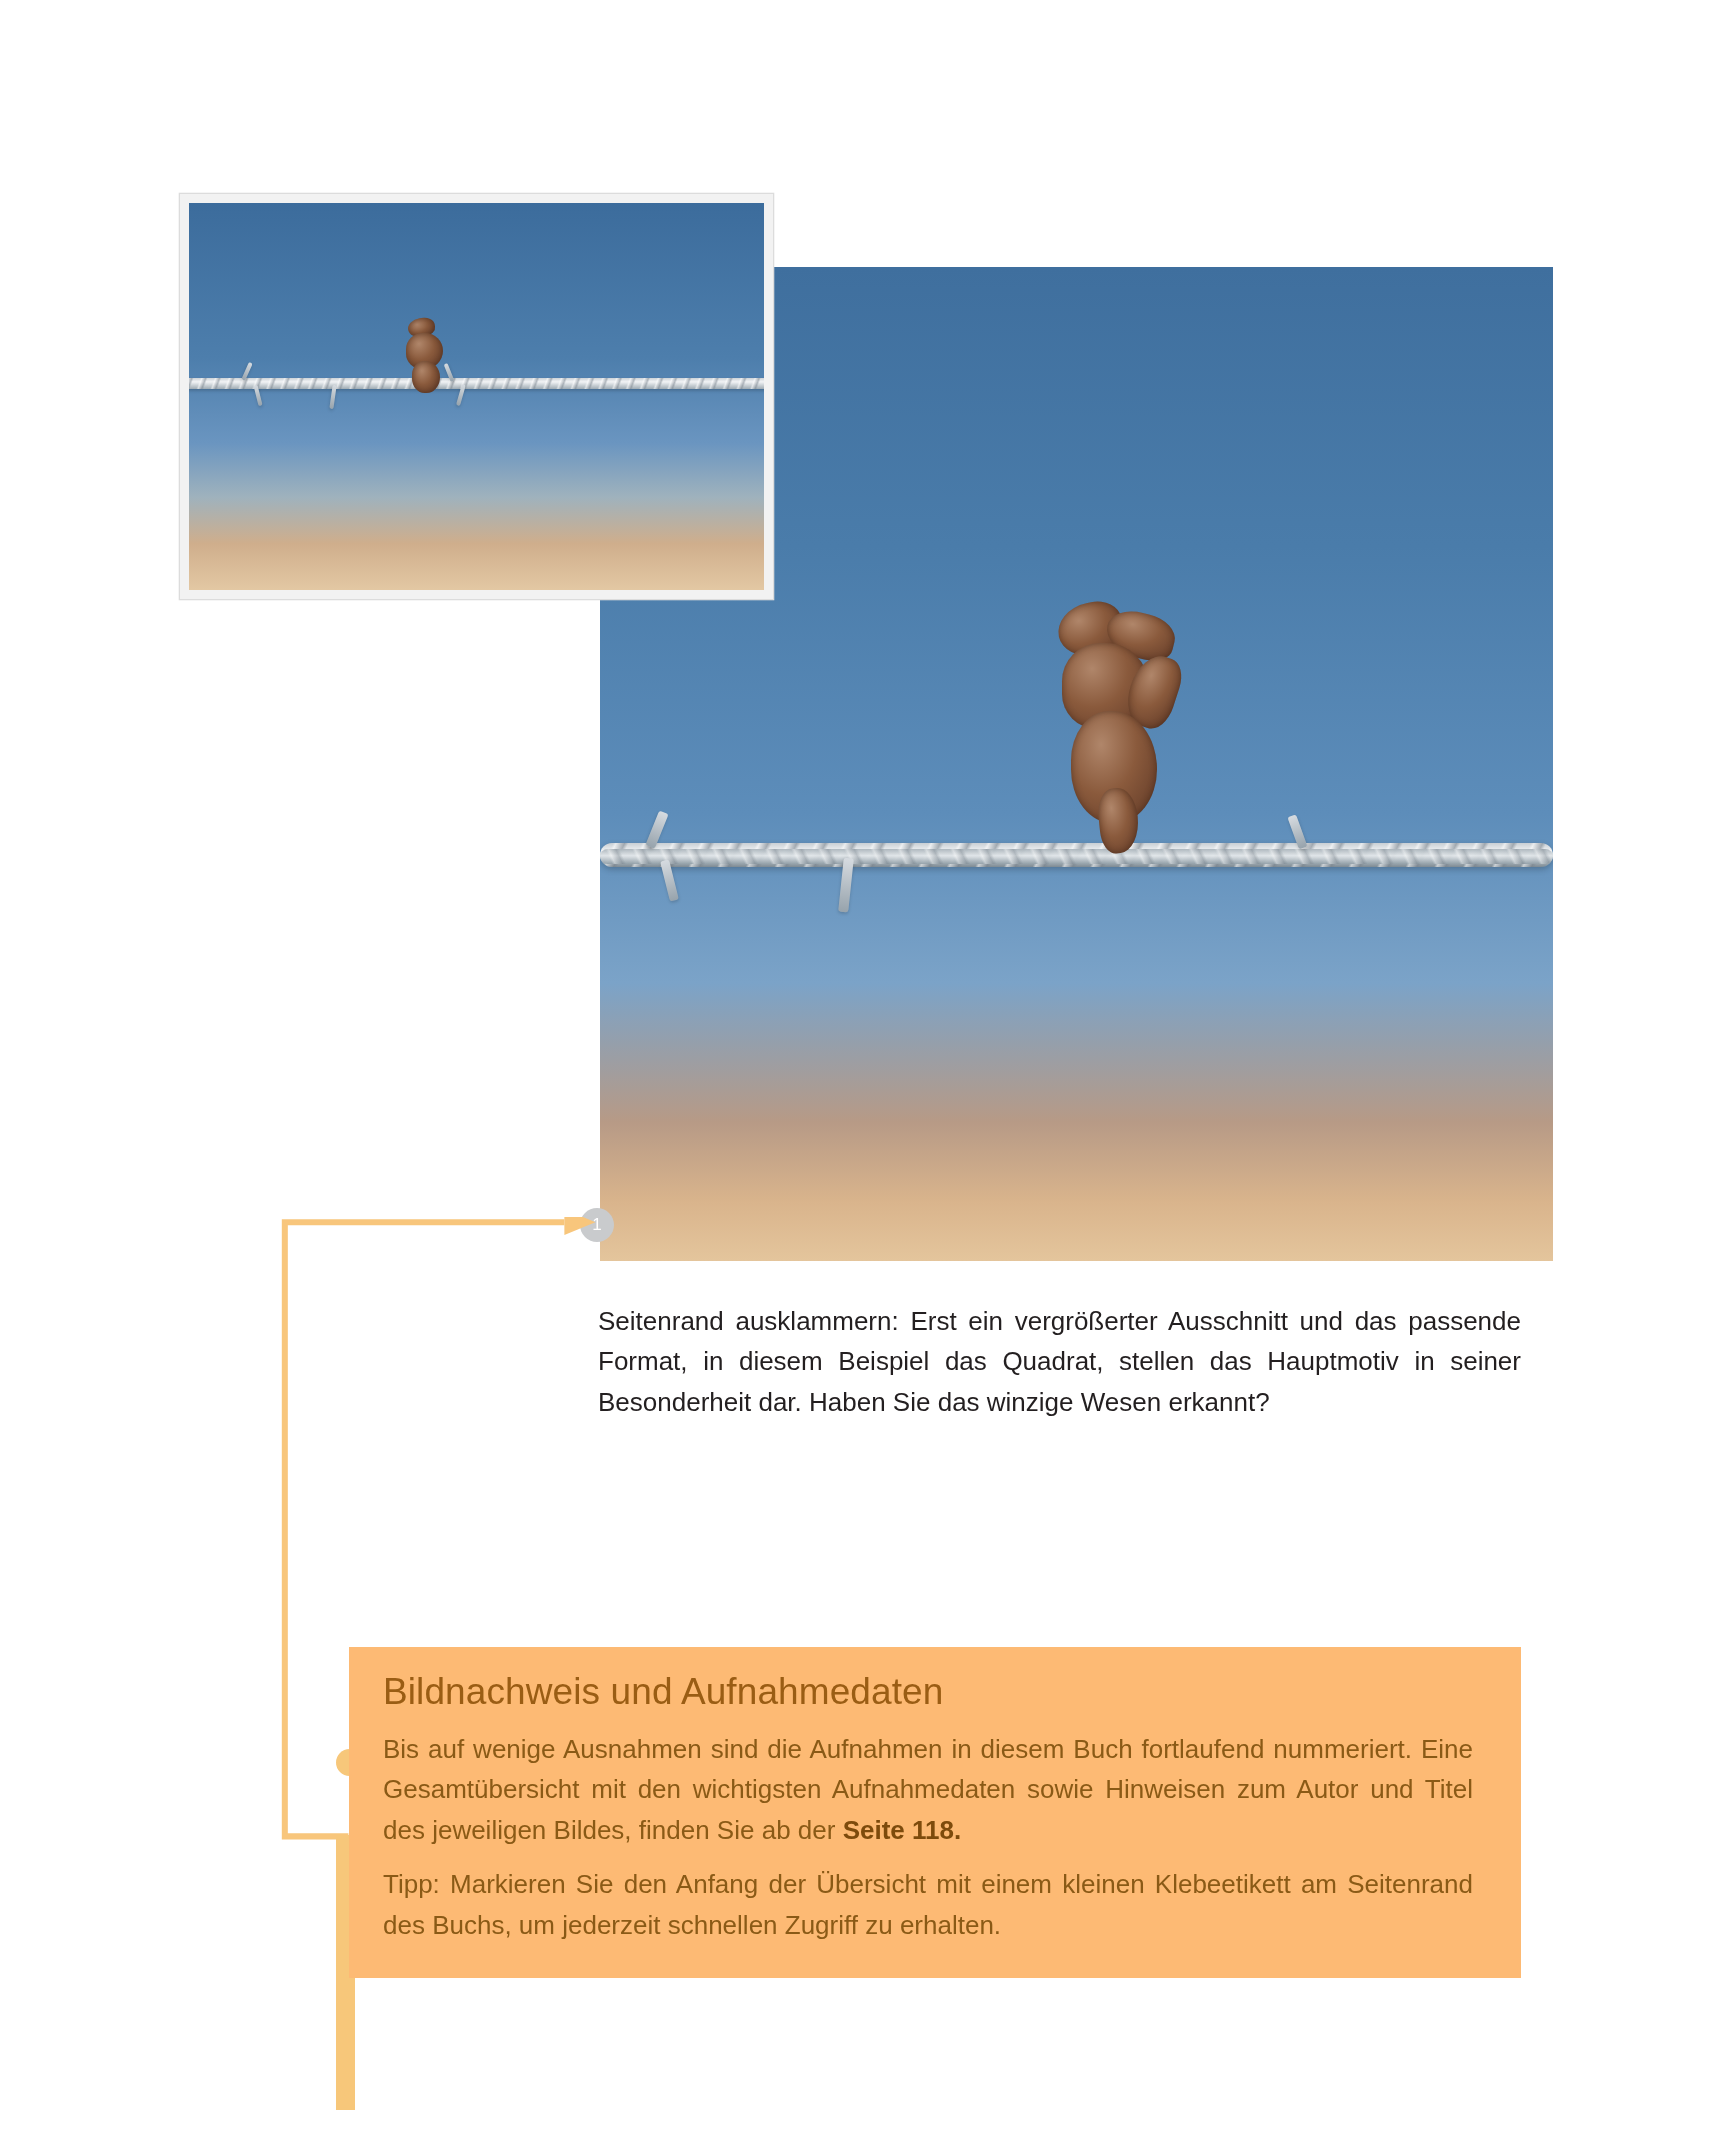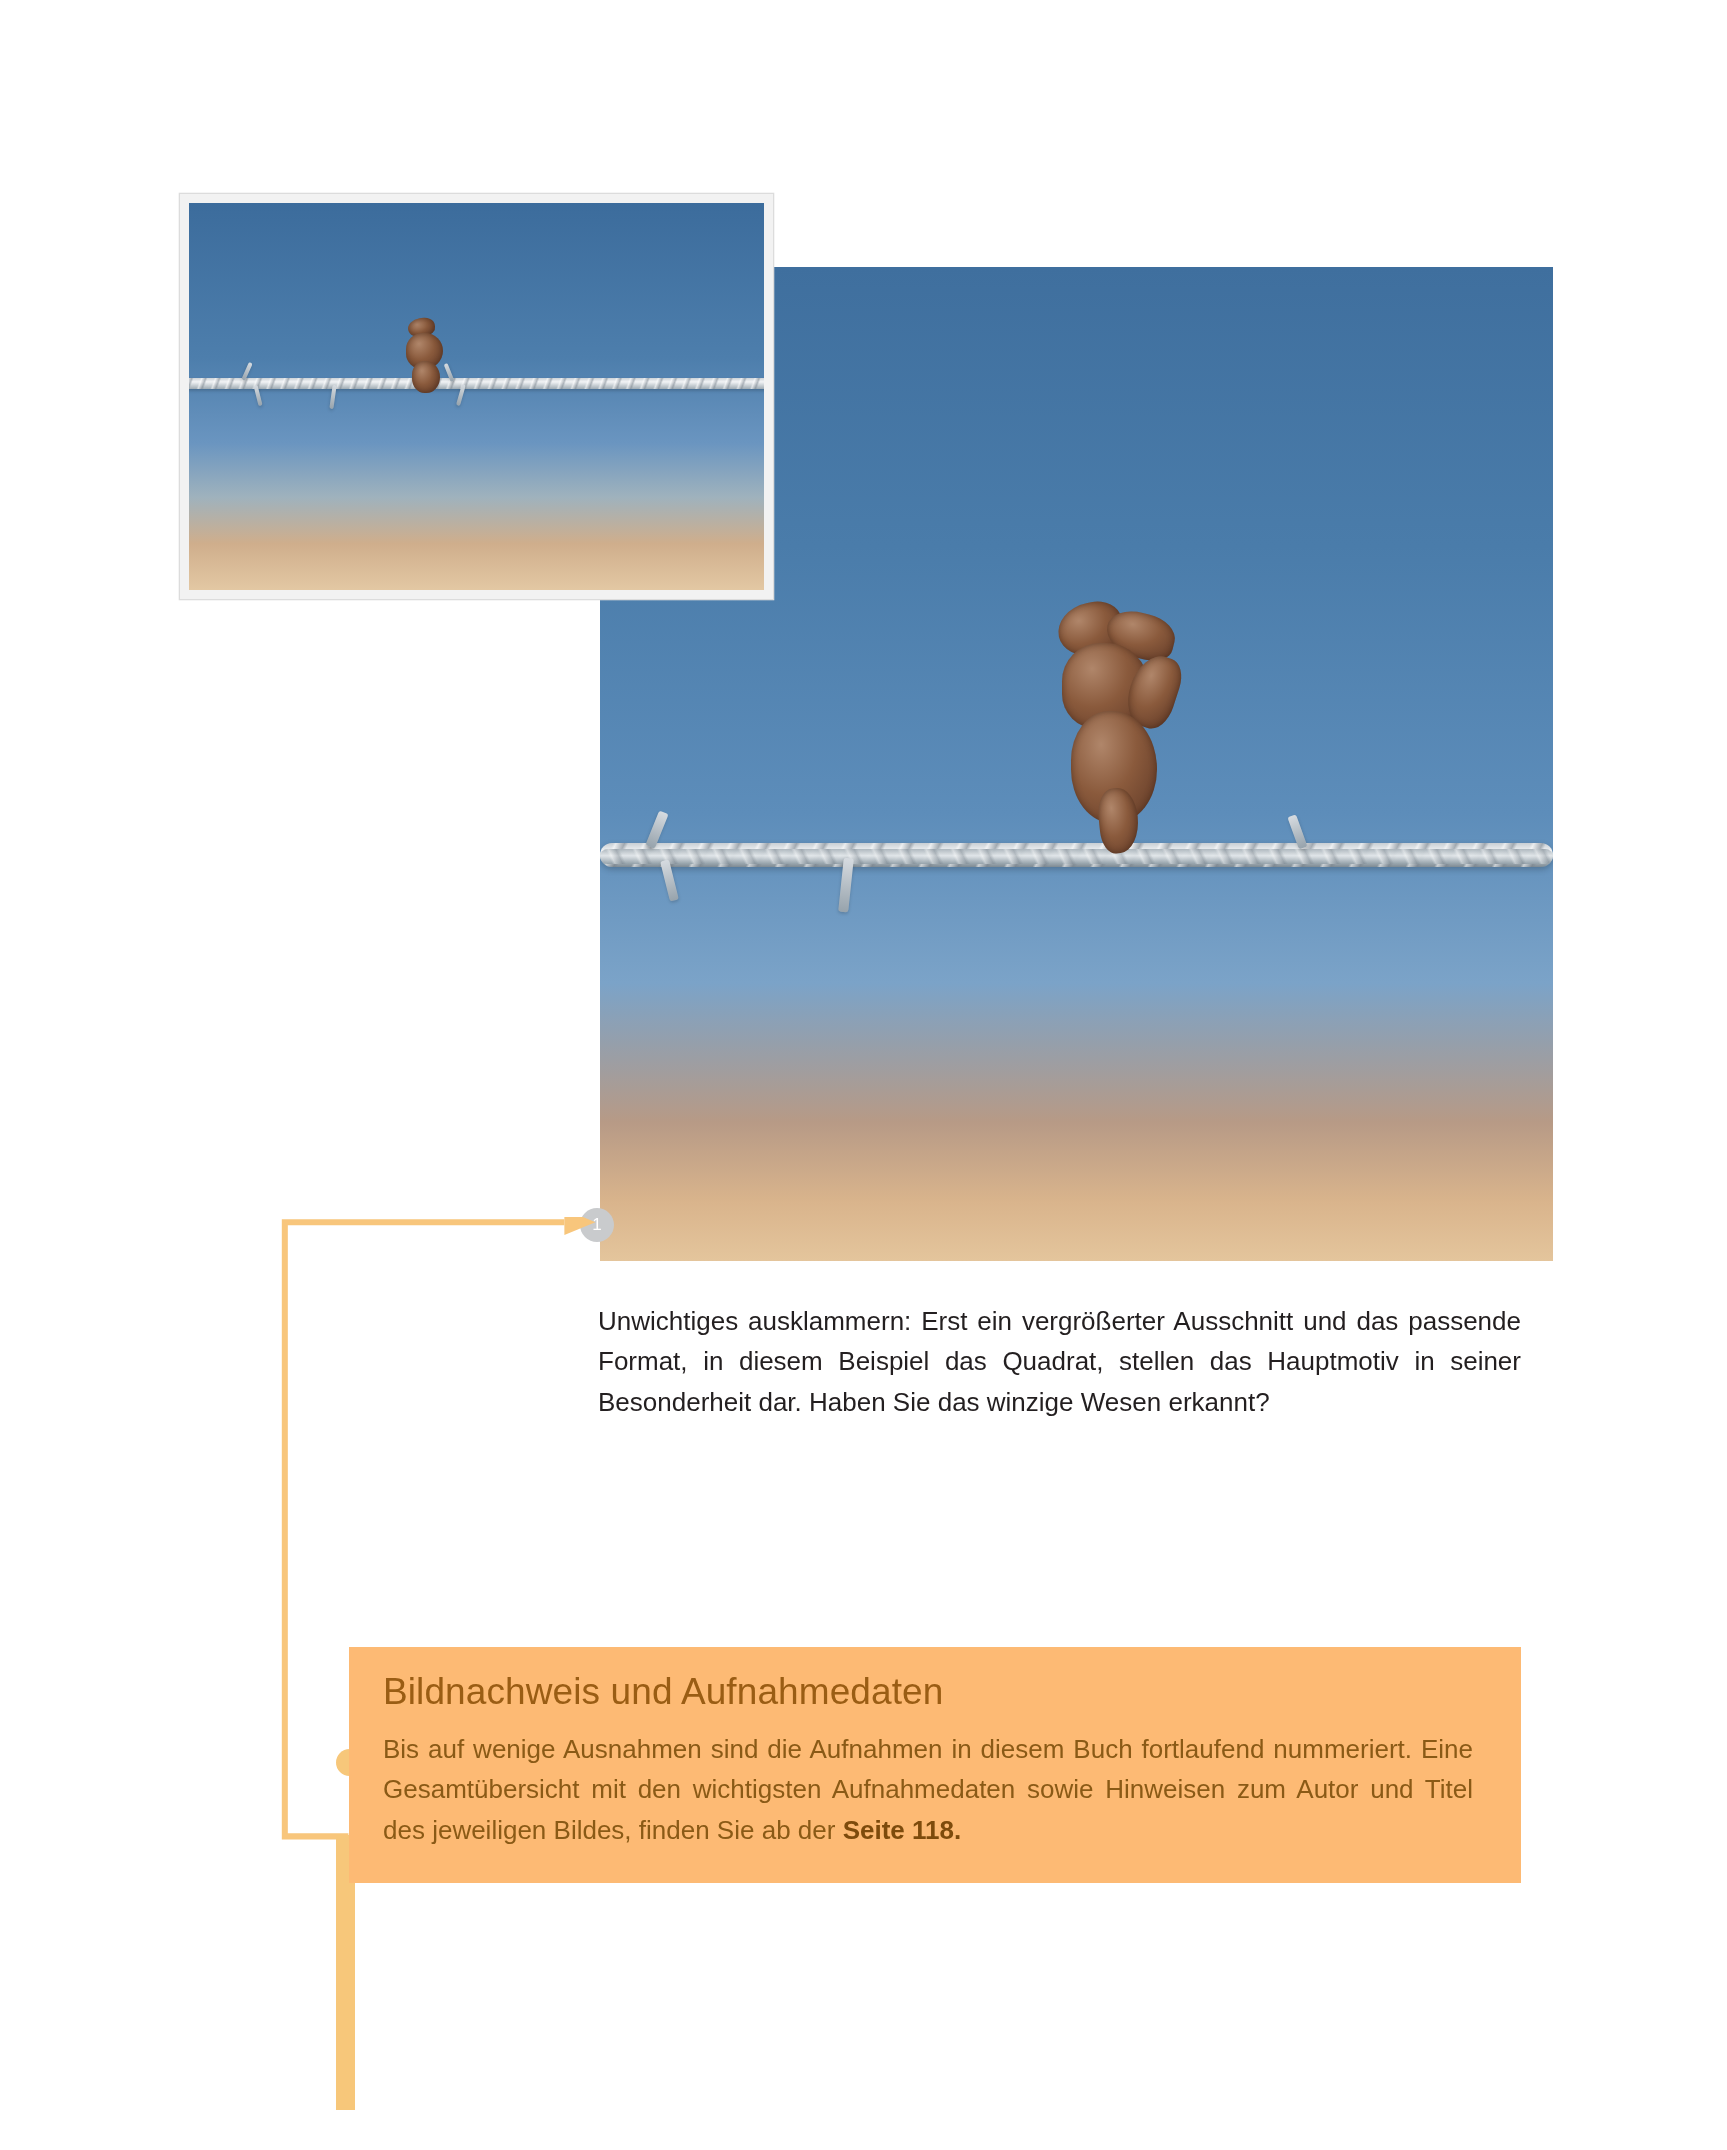--- a/index.html
+++ b/index.html
@@ -282,22 +282,23 @@
 
 <div class="connector">
   <svg width="353" height="714" viewBox="0 0 820 1660" xmlns="http://www.w3.org/2000/svg">
     <g fill="none" stroke="#f8c67c" stroke-width="14">
       <path d="M 712 12 L 62 12 L 62 1440 L 210 1440"></path>
     </g>
     <polygon points="712,-18 784,12 712,42" fill="#f8c67c"></polygon>
   </svg>
 </div>
 
-<div class="caption">Unwichtiges ausklammern: Erst ein vergrößerter Ausschnitt und das passende Format, in diesem Beispiel das Quadrat, stellen das Hauptmotiv in seiner Besonderheit dar. Haben Sie das winzige Wesen erkannt?</div>
+<div class="caption">Seitenrand ausklammern: Erst ein vergrößerter Ausschnitt und das passende Format, in diesem Beispiel das Quadrat, stellen das Hauptmotiv in seiner Besonderheit dar. Haben Sie das winzige Wesen erkannt?</div>
 
 <div class="info-dot"></div>
 <div class="info-tab"></div>
 
 <div class="infobox">
   <h2>Bildnachweis und Aufnahmedaten</h2>
   <p><span>Bis auf wenige Ausnahmen sind die Aufnahmen in diesem Buch fortlaufend nummeriert. Eine Gesamtübersicht mit den wichtigsten Aufnahmedaten sowie Hinweisen zum Autor und Titel des jeweiligen Bildes, finden Sie ab der </span><b>Seite 118.</b></p>
+  <p>Tipp: Markieren Sie den Anfang der Übersicht mit einem kleinen Klebeetikett am Seitenrand des Buchs, um jederzeit schnellen Zugriff zu erhalten.</p>
 </div>
 
 
 </body></html>

